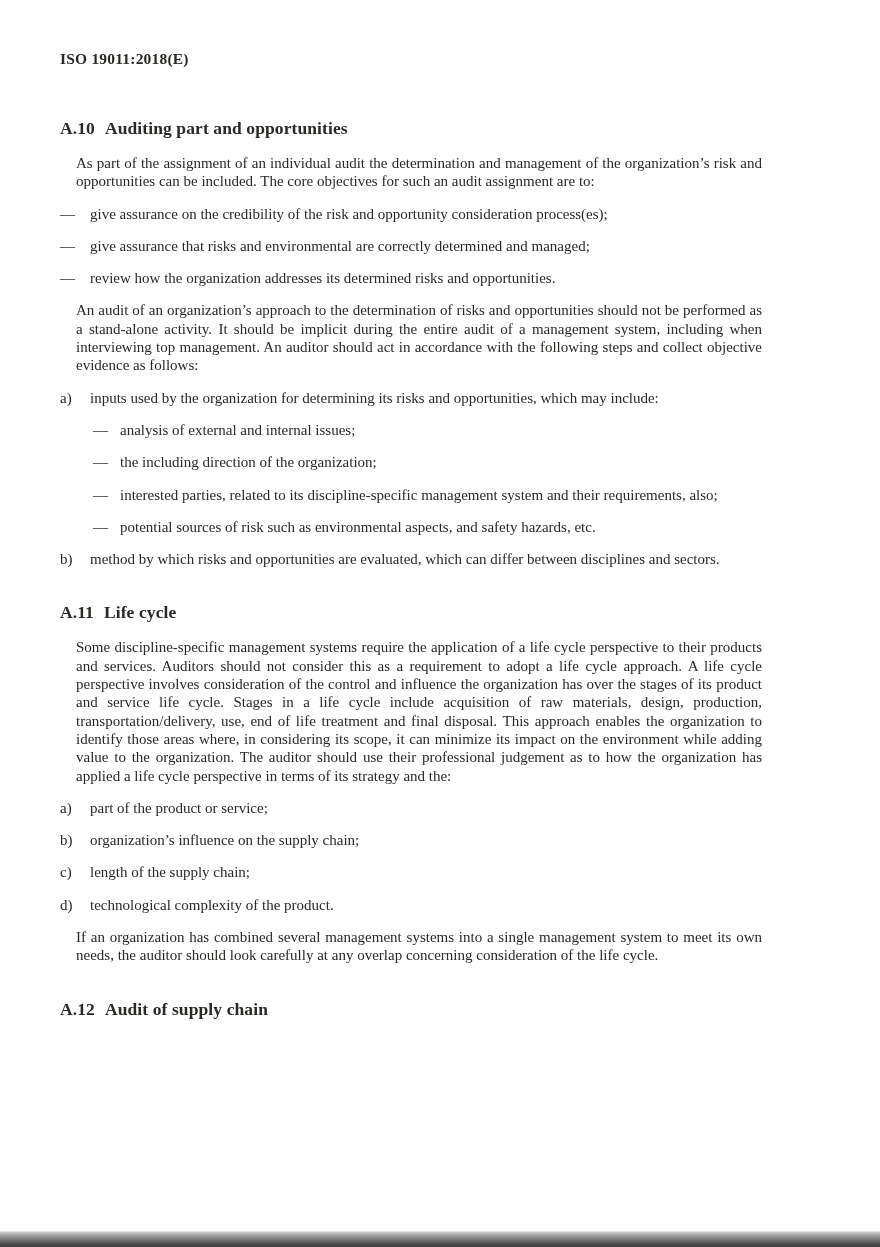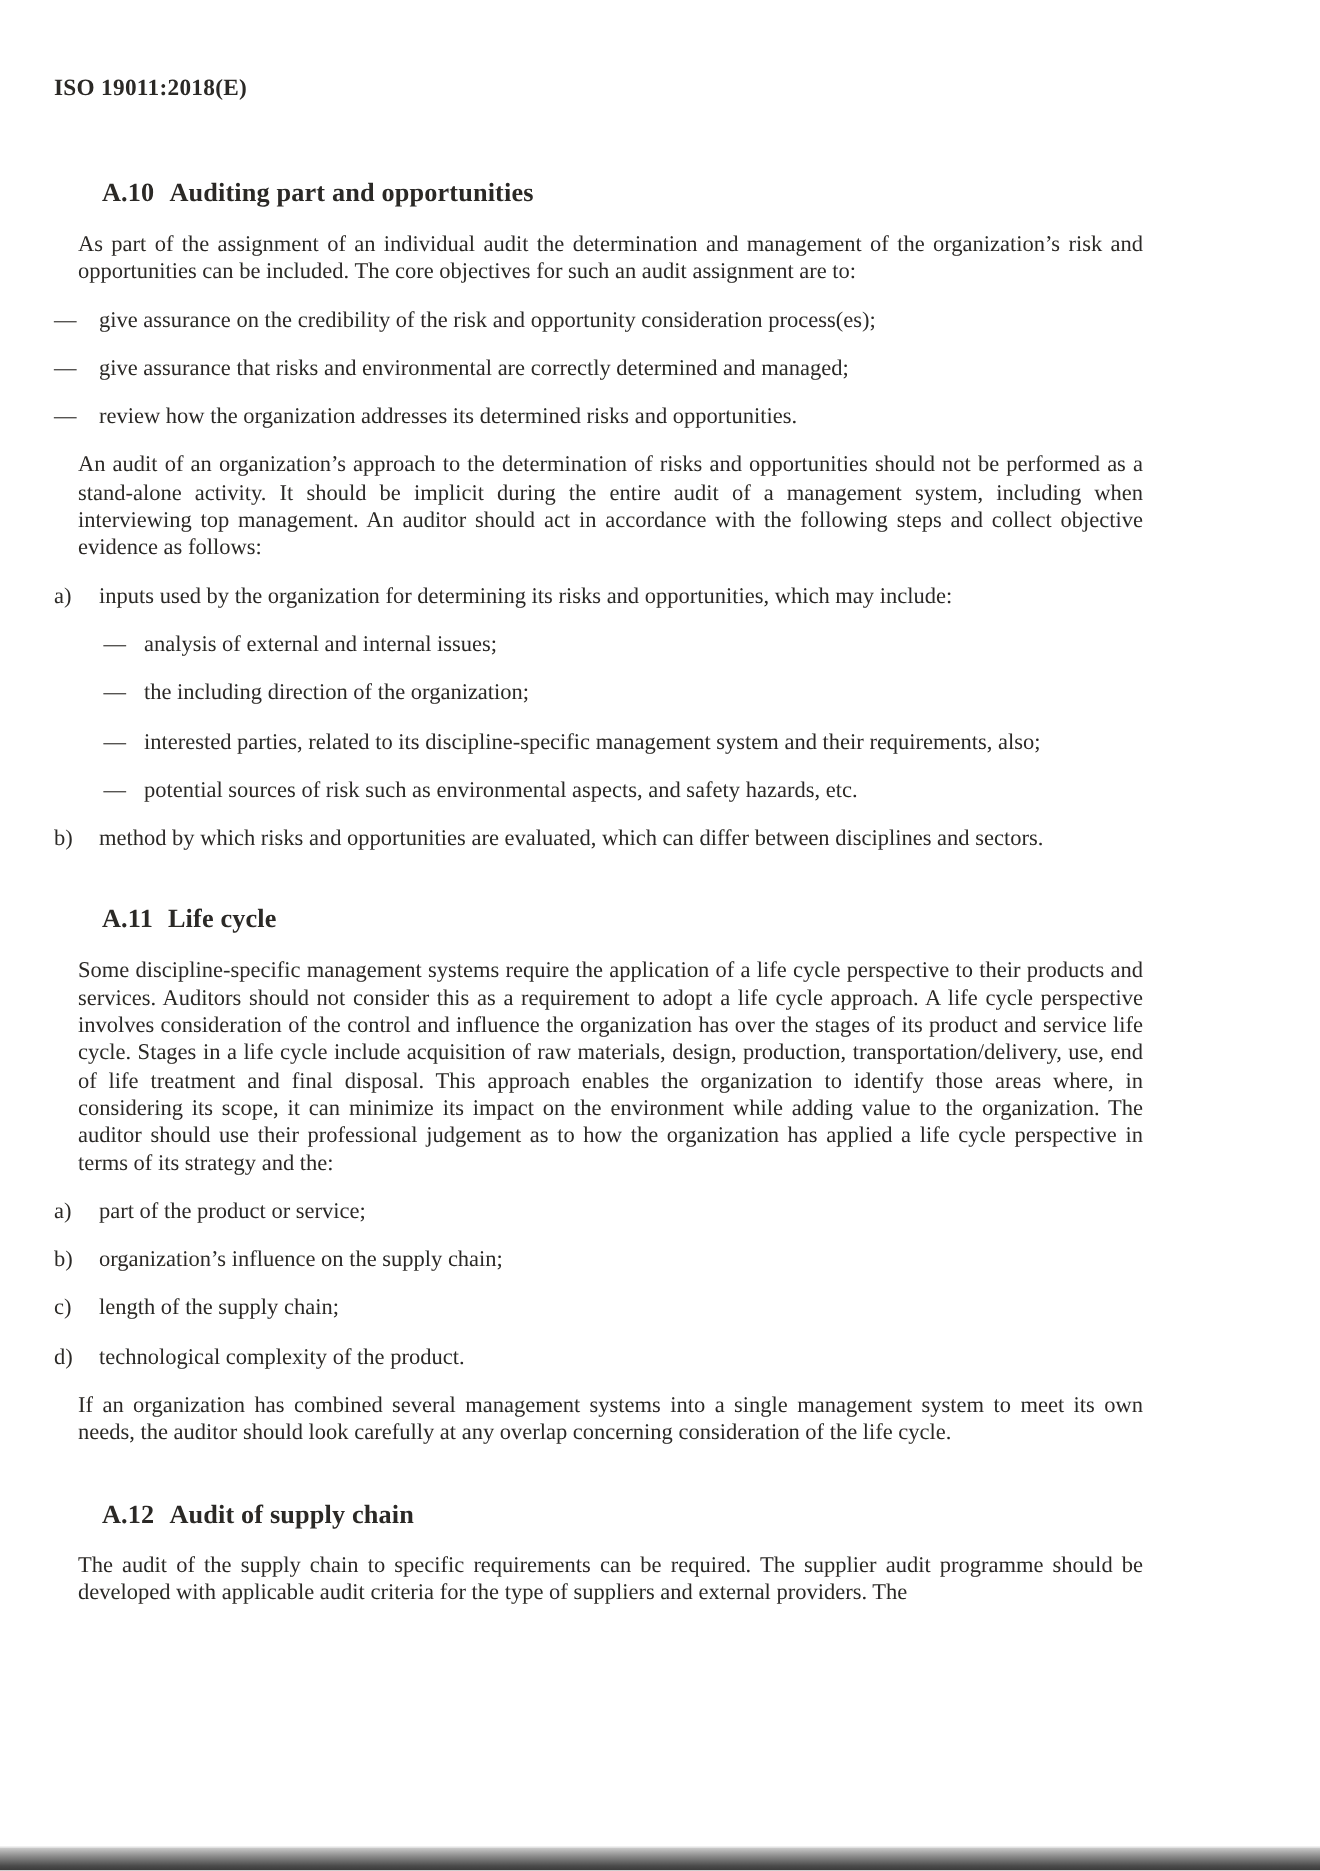--- a/index.html
+++ b/index.html
@@ -6,35 +6,35 @@
   body {
     width: 880px;
     height: 1247px;
     background: #ffffff;
     font-family: "Liberation Serif", "DejaVu Serif", serif;
     color: #2b2926;
     position: relative;
     overflow: hidden;
   }
   .page {
-    padding: 50px 102px 0 36px; 
+    padding: 50px 102px 0 60px; 
   }
   .doc-header {
     font-weight: bold;
     font-size: 15.5px;
     letter-spacing: 0.2px;
   }
   h2 {
     font-size: 17.5px;
     font-weight: bold;
     margin: 34px 0 15px 0;
     letter-spacing: 0.1px;
   }
   section.first h2 { margin-top: 50px; }
-  h2 .hnum { margin-right: 10px; margin-left: 32px; }
+  h2 .hnum { margin-right: 10px; }
   p {
     font-size: 15px;
     line-height: 1.22;
     text-align: justify;
     margin: 14px 16px;
   }
   .dash-item, .letter-item {
     display: flex;
     font-size: 15px;
     line-height: 1.22;
@@ -146,18 +146,17 @@
     </div>
 
     <p>If an organization has combined several management systems into a single management system to meet its own needs, the auditor should look carefully at any overlap concerning consideration of the life cycle.</p>
   </section>
 
   <section>
     <h2>
       <span class="hnum">A.12</span><span>Audit of supply chain</span>
     </h2>
 
-    <p>The audit of the supply chain to specific requirements can be required. The supplier audit programme should be developed with applicable audit criteria for the type of suppliers and external providers. The</p>
   </section>
 
 </div>
 
 <div class="page-bottom-shadow"></div>
 
 </body></html>

